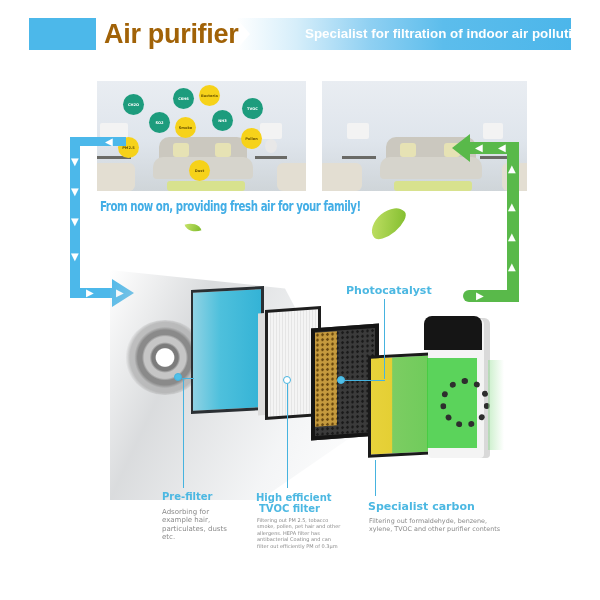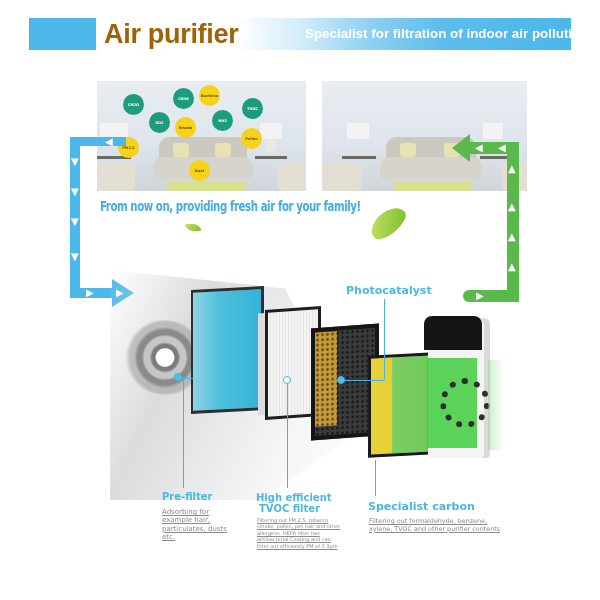--- a/index.html
+++ b/index.html
@@ -44,21 +44,21 @@
   .purifier-top{left:424px;top:316px;width:58px;height:34px;background:#151515;border-radius:8px 8px 0 0;}
   .purifier-green{left:427px;top:358px;width:50px;height:90px;background:rgba(64,205,64,0.85);}
   .fan{left:440px;top:378px;width:38px;height:38px;border-radius:50%;border:6px dotted #2e2e2e;}
   .glow{left:488px;top:360px;width:16px;height:90px;background:linear-gradient(90deg,rgba(140,220,140,0.45),rgba(255,255,255,0));}
   
   .line{position:absolute;background:#46b3df;width:1px;}
   .hline{position:absolute;background:#46b3df;height:1px;}
   .dot{position:absolute;width:6px;height:6px;border-radius:50%;border:1.5px solid #46b3df;background:#fff;}
   .dot.fill{background:#4fc0e8;}
   .label-head{position:absolute;font-family:"DejaVu Sans",sans-serif;font-weight:bold;color:#4cb8e2;white-space:nowrap;}
-  .label-desc{position:absolute;font-family:"DejaVu Sans",sans-serif;color:#8a8a8a;text-decoration:underline;}
+  .label-desc{position:absolute;font-family:"DejaVu Sans",sans-serif;color:#8a8a8a;}
   
   .blue{background:#4cb8ea;}
   .green{background:#59b94a;}
   .arr{position:absolute;color:#fff;font-size:10px;line-height:10px;font-weight:bold;}
 </style>
 </head>
 <body>
 
 <div class="abs banner-block"></div>
 <div class="abs banner-title">Air purifier</div>

